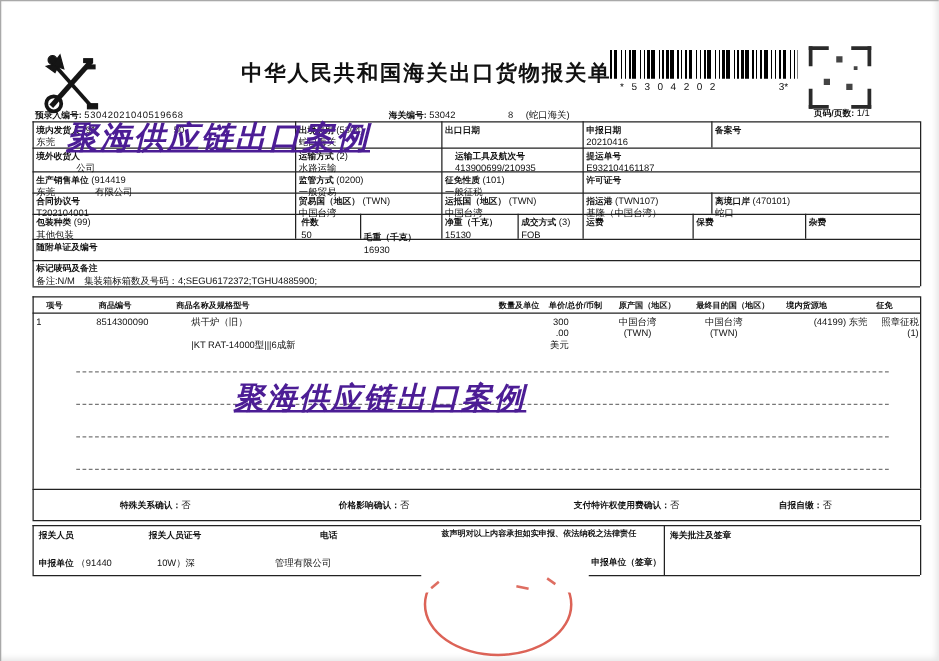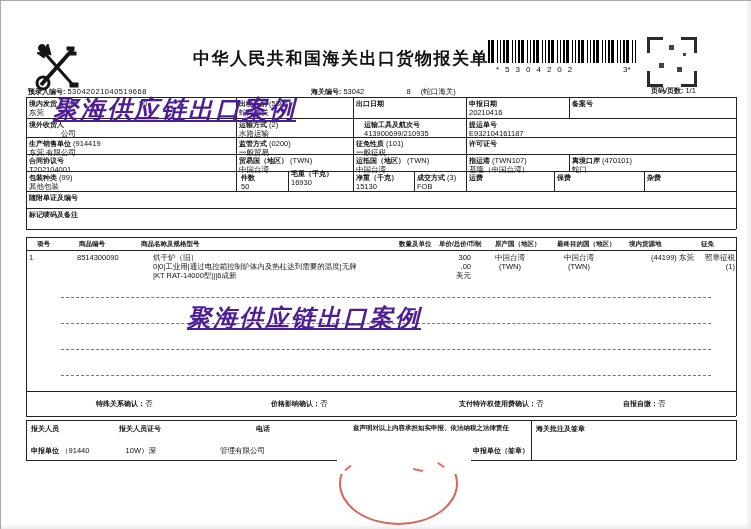--- a/index.html
+++ b/index.html
@@ -142,21 +142,21 @@
   </div>
   <div class="cell" style="left:468px;top:119px;">
     <span class="b">提运单号</span>
     <br><span class="v">E932104161187</span>
   </div>
 
   <div class="cell" style="left:28px;top:138px;">
     <span class="b">生产销售单位</span>
     <span class="v">(914419</span>
     <br><span class="v">东莞</span>
-    <span class="v" style="font-family:Liberation Serif, serif;">有限公司</span>
+    <span class="v" style="margin-left:30px;font-family:Liberation Serif, serif;">有限公司</span>
   </div>
   <div class="cell" style="left:238px;top:138px;">
     <span class="b">监管方式</span>
     <span class="v">(0200)</span>
     <br><span class="v">一般贸易</span>
   </div>
   <div class="cell" style="left:355px;top:138px;">
     <span class="b">征免性质</span>
     <span class="v">(101)</span>
     <br><span class="v">一般征税</span>
@@ -193,21 +193,21 @@
 
   <div class="cell" style="left:28px;top:172px;">
     <span class="b">包装种类</span>
     <span class="v">(99)</span>
     <br><span class="v">其他包装</span>
   </div>
   <div class="cell" style="left:240px;top:172px;">
     <span class="b">件数</span>
     <br><span class="v">50</span>
   </div>
-  <div class="cell" style="left:290px;top:168px;">
+  <div class="cell" style="left:290px;top:184px;">
     <span class="b">毛重（千克）</span>
     <br><span class="v">16930</span>
   </div>
   <div class="cell" style="left:355px;top:172px;">
     <span class="b">净重（千克）</span>
     <br><span class="v">15130</span>
   </div>
   <div class="cell" style="left:416px;top:172px;">
     <span class="b">成交方式</span>
     <span class="v">(3)</span>
@@ -224,21 +224,21 @@
   <div class="cell" style="left:646px;top:172px;">
     <span class="b">杂费</span>
     <br><span class="v"></span>
   </div>
 
   <div class="cell" style="left:28px;top:192px;">
     <span class="b">随附单证及编号</span>
   </div>
   <div class="cell" style="left:28px;top:209px;">
     <span class="b">标记唛码及备注</span>
-    <br>
+    <br><span class="v">备注:N/M　集装箱标箱数及号码：4;SEGU6172372;TGHU4885900;</span>
   </div>
 
   <div class="hl" style="left:25px;top:236px;width:710px;"></div>
   <div class="hl" style="left:25px;top:249px;width:710px;"></div>
   <div class="vl" style="left:25px;top:236px;height:154px;"></div>
   <div class="vl" style="left:735px;top:236px;height:154px;"></div>
 
   <div class="gh" style="left:36px;top:239px;">项号</div>
   <div class="gh" style="left:78px;top:239px;">商品编号</div>
   <div class="gh" style="left:140px;top:239px;">商品名称及规格型号</div>
@@ -246,24 +246,24 @@
   <div class="gh" style="left:438px;top:239px;">单价/总价/币制</div>
   <div class="gh" style="left:494px;top:239px;">原产国（地区）</div>
   <div class="gh" style="left:556px;top:239px;">最终目的国（地区）</div>
   <div class="gh" style="left:628px;top:239px;">境内货源地</div>
   <div class="gh" style="left:700px;top:239px;">征免</div>
 
   <div class="cell" style="left:28px;top:252px;">1</div>
   <div class="cell" style="left:76px;top:252px;">8514300090</div>
   <div class="cell" style="left:152px;top:252px;">
     <span class="v">烘干炉（旧）</span><br>
-    <span class="v">0|0|工业用|通过电控箱控制炉体内及热柱达到需要的温度|无牌</span><br>
+    <br>
     <span class="v">|KT RAT-14000型|||6成新</span>
   </div>
-  <div class="cell right" style="left:430px;top:252px;width:40px;">
+  <div class="cell right" style="left:414px;top:252px;width:40px;">
     <span class="v">300</span><br>
     <span class="v">.00</span><br>
     <span class="v">美元</span>
   </div>
   <div class="cell center" style="left:483px;top:252px;width:52px;">
     <span class="v">中国台湾</span><br>
     <span class="v">(TWN)</span>
   </div>
   <div class="cell center" style="left:552px;top:252px;width:52px;">
     <span class="v">中国台湾</span><br>

